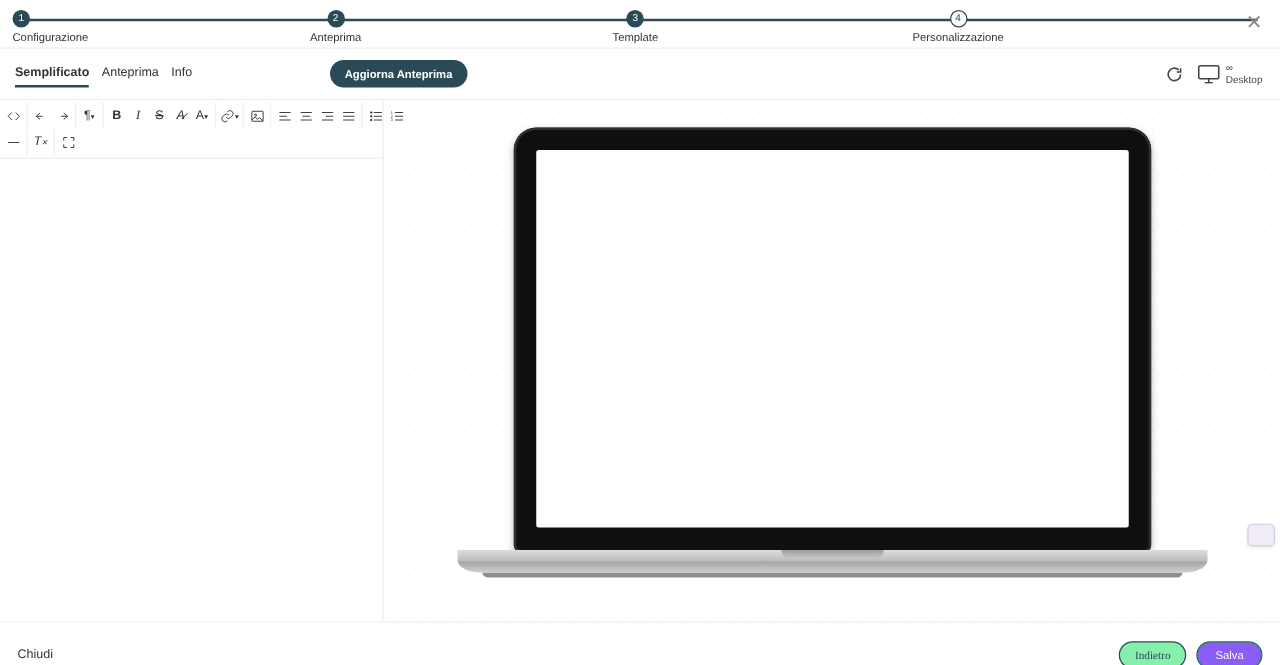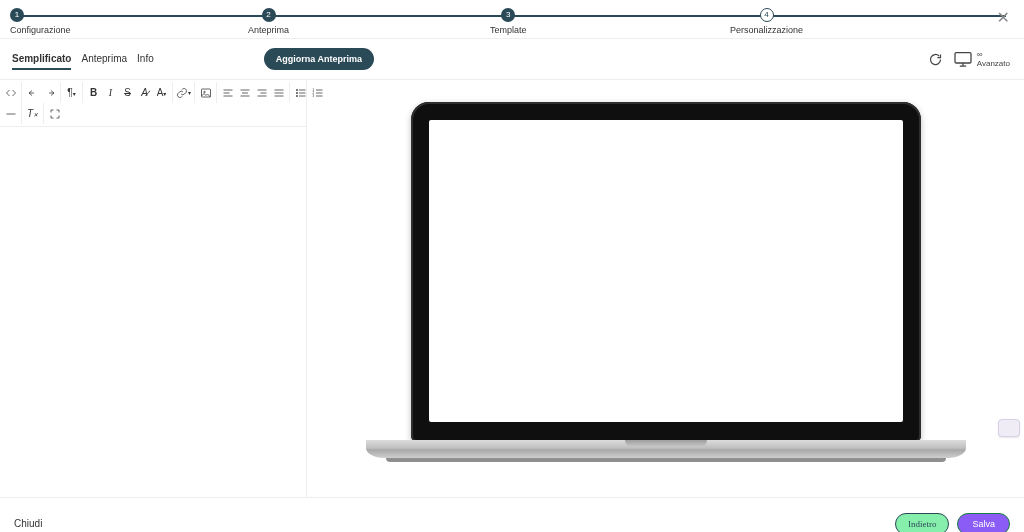--- a/index.html
+++ b/index.html
@@ -268,21 +268,21 @@
     <svg class="refresh" viewBox="0 0 24 24">
         <path fill="none" stroke="#444" stroke-width="2" d="M20 12a8 8 0 1 1-2.34-5.66M20 4v5h-5"></path>
       </svg>
     <div class="device-select">
       <svg viewBox="0 0 24 20">
           <rect x="2" y="2" width="20" height="13" rx="1.5" fill="none" stroke="#444" stroke-width="1.6"></rect>
           <path d="M8 19h8M12 15v4" stroke="#444" stroke-width="1.6"></path>
         </svg>
       <div class="device-label-wrap">
         <span>∞</span>
-        <span>Avanzato</span>
+        <span>Desktop</span>
       </div>
     </div>
   </div>
 </div>
 
 <div class="main">
   <div class="editor-pane">
     <div class="toolbar">
       <div class="tb-row">
         <div class="tb-group">

